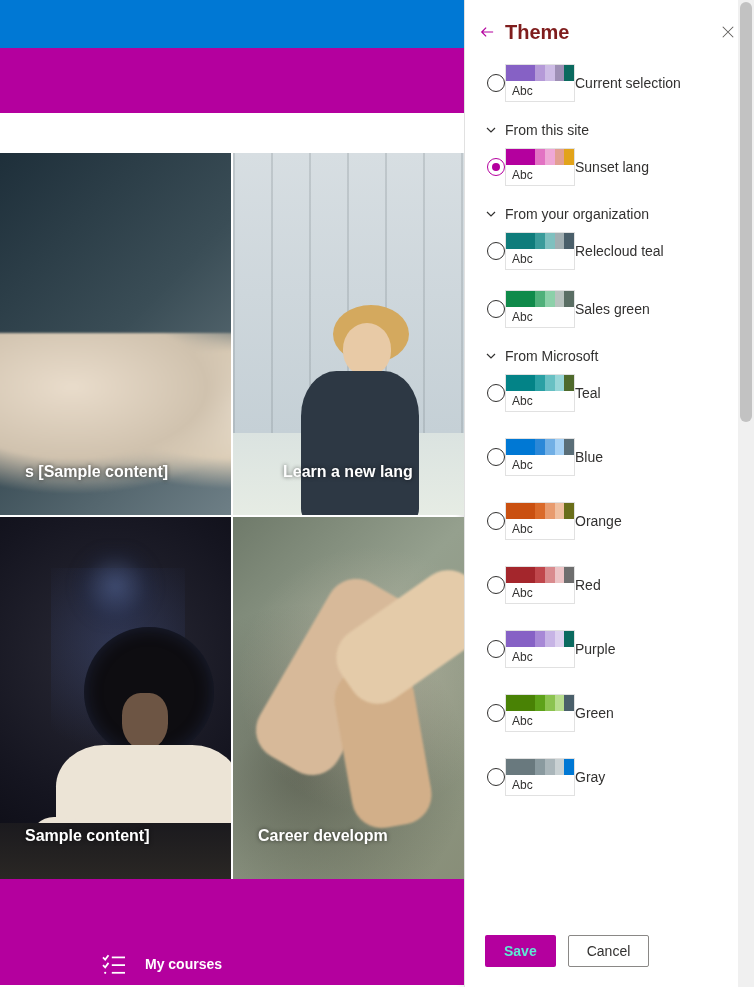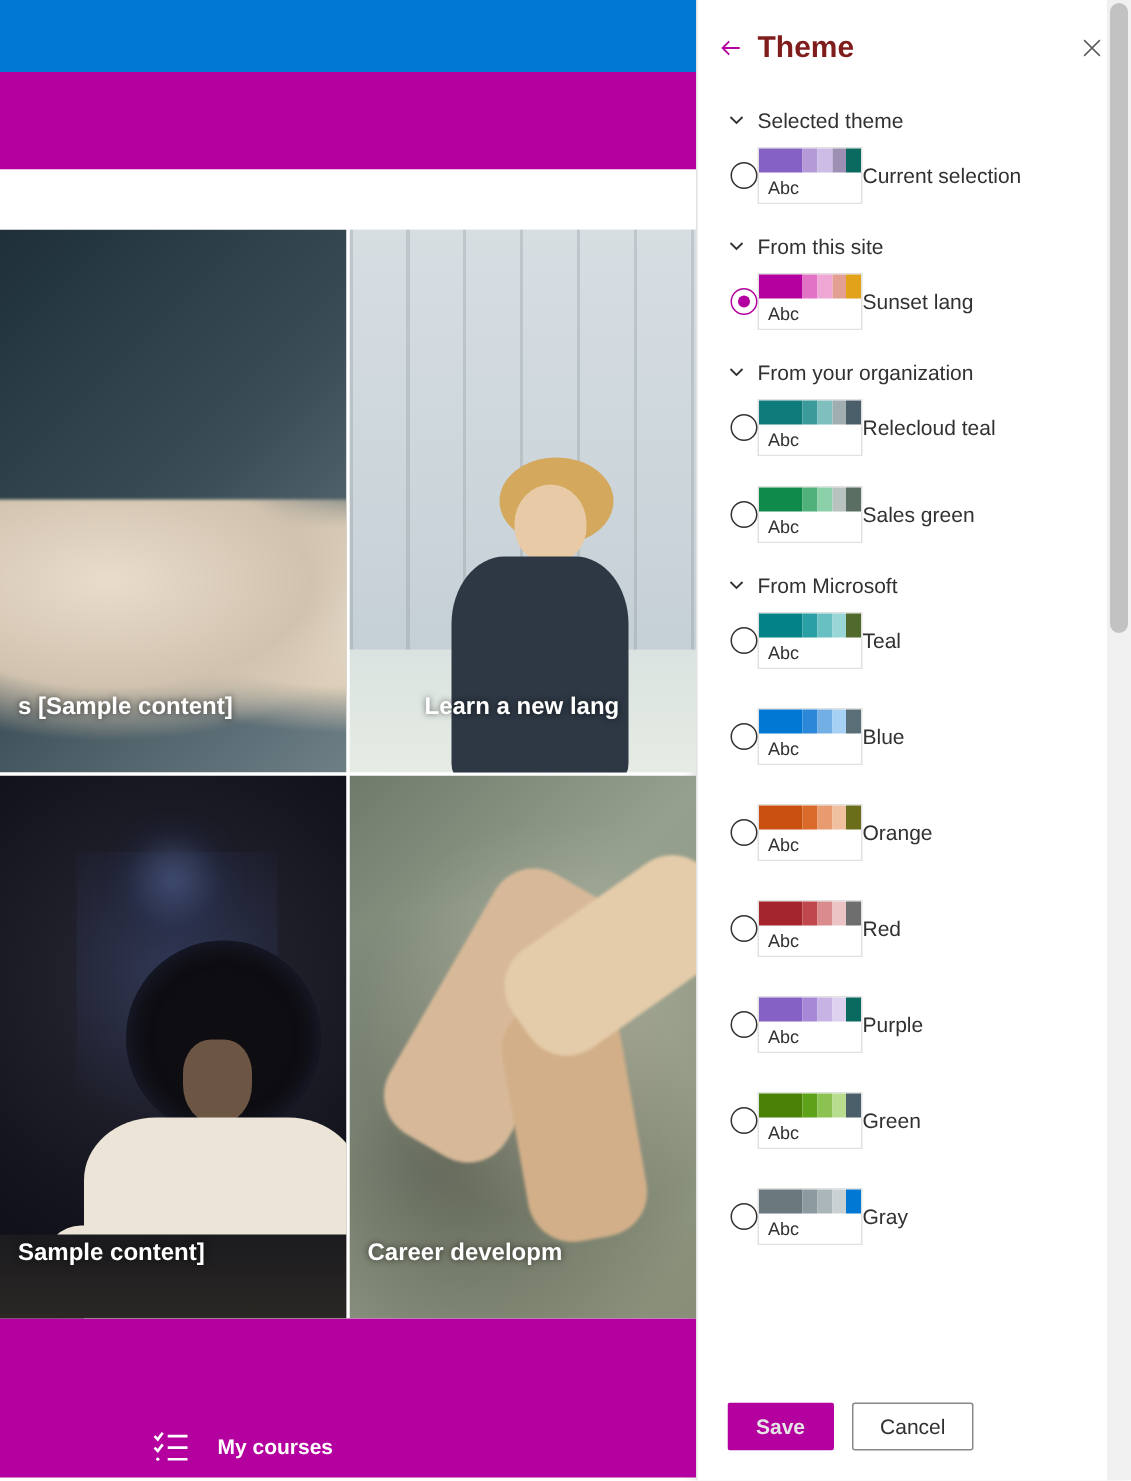--- a/index.html
+++ b/index.html
@@ -7,21 +7,21 @@
     .viewport { position: relative; width: 754px; height: 987px; display: flex; }
     .scrollbar { position: absolute; right: 0; top: 0; bottom: 0; width: 16px; background: #f0f0f0; }
     .scrollbar-thumb { position: absolute; right: 2px; top: 2px; width: 12px; height: 420px; background: #c2c2c2; border-radius: 6px; }
 
     .main-col { flex: 1; height: 100%; position: relative; overflow: hidden; }
     .top-blue { height: 48px; background: #0078d4; }
     .band-magenta { height: 65px; background: #b4009e; }
     .band-white { height: 40px; background: #fff; }
     .tiles { display: grid; grid-template-columns: 1fr 1fr; grid-template-rows: 362px 362px; gap: 2px; }
     .tile { position: relative; overflow: hidden; }
-    .tile-label { position: absolute; bottom: 34px; left: 12px; right: 12px; color: #fff; font-weight: 700; font-size: 16px; text-shadow: 0 0 4px rgba(0,0,0,.6); }
+    .tile-label { position: absolute; bottom: 34px; left: 25px; right: 12px; color: #fff; font-weight: 700; font-size: 16px; text-shadow: 0 0 4px rgba(0,0,0,.6); }
     .tile2 .tile-label { left: 34px; padding-left: 16px; }
     .bottom-bar { height: 106px; background: #b4009e; display: flex; align-items: flex-end; padding: 0 0 10px 100px; color: #fff; }
     .bottom-item { display: flex; align-items: center; gap: 17px; font-weight: 600; font-size: 14px; }
     .bottom-icon { width: 28px; height: 22px; }
     .bottom-icon svg { width: 100%; height: 100%; }
 
     .tile1 .bg { position:absolute; inset:0; background: linear-gradient(135deg,#1e2f3a 0%,#3a4d56 50%,#6e7f86 100%); }
     .tile1 .hand { position:absolute; left:-30px; top:180px; width:340px; height:180px; background: radial-gradient(ellipse at 30% 30%, #e9dccb 0%, #d0c2ae 40%, transparent 60%), radial-gradient(ellipse at 80% 40%, #f2e8d9 0%, #dcceb8 35%, transparent 55%); filter: blur(1px); }
     .tile2 .bg { position:absolute; inset:0; background: linear-gradient(to bottom,#dbe2e6 0%,#c8d4da 40%,#e6ece4 100%); }
     .tile2 .window { position:absolute; left:0; right:0; top:0; height:280px; background: repeating-linear-gradient(to right, rgba(120,130,135,.25) 0 2px, transparent 2px 38px), linear-gradient(to bottom,#d7dee2,#c5d0d6); }
@@ -61,21 +61,21 @@
     .radio.checked { border-color: #b4009e; }
     .radio.checked::after { content:''; position:absolute; left:4px; top:4px; width:8px; height:8px; border-radius:50%; background:#b4009e; }
     .swatch { width: 70px; flex-shrink: 0; border: 1px solid #e1e1e1; }
     .swatch-top { height: 16px; display: flex; }
     .swatch-top span { flex: 1; }
     .swatch-top .c0 { flex: 3; }
     .swatch-bottom { height: 20px; display: flex; align-items: center; padding-left: 6px; font-size: 12px; color: #323130; background: #fff; }
     .theme-name { font-size: 14px; color: #323130; }
 
     .btn { height: 32px; padding: 0 18px; font-size: 14px; border-radius: 2px; cursor: pointer; border: 1px solid transparent; font-weight: 600; }
-    .btn-primary { background: #b4009e; color: #e5e5e5; }
+    .btn-primary { background: #b4009e; color: #5eead4; }
     .btn-secondary { background: #fff; border: 1px solid #8a8886; color: #323130; font-weight: 400; }
   </style>
 </head>
 <body>
 
 <div class="viewport">
   <div class="main-col">
     <div class="top-blue"></div>
     <div class="band-magenta"></div>
     <div class="band-white"></div>
@@ -140,26 +140,20 @@
           </svg>
       </div>
       <div class="panel-title">Theme</div>
       <div class="close-icon">
         <svg viewBox="0 0 16 16" stroke="currentColor" stroke-width="1.2">
             <path d="M2 2 L14 14 M14 2 L2 14"></path>
           </svg>
       </div>
     </div>
     <div class="panel-body" id="panel-body">
-        <div class="section-header">
-          <svg class="chevron" viewBox="0 0 12 12" fill="none" stroke="#323130" stroke-width="1.2">
-            <path d="M2 4 L6 8 L10 4"></path>
-          </svg>
-          <span>Selected theme</span>
-        </div>
         <div class="">
           <div class="theme-option">
             <div class="radio"></div>
             <div class="swatch">
               <div class="swatch-top">
                 <span class="c0" style="background:#8661c5"></span>
                 <span class="c1" style="background:#b59ad8"></span>
                 <span class="c2" style="background:#cdbce5"></span>
                 <span class="c3" style="background:#9e8fb5"></span>
                 <span class="c4" style="background:#0b6a5f"></span>

